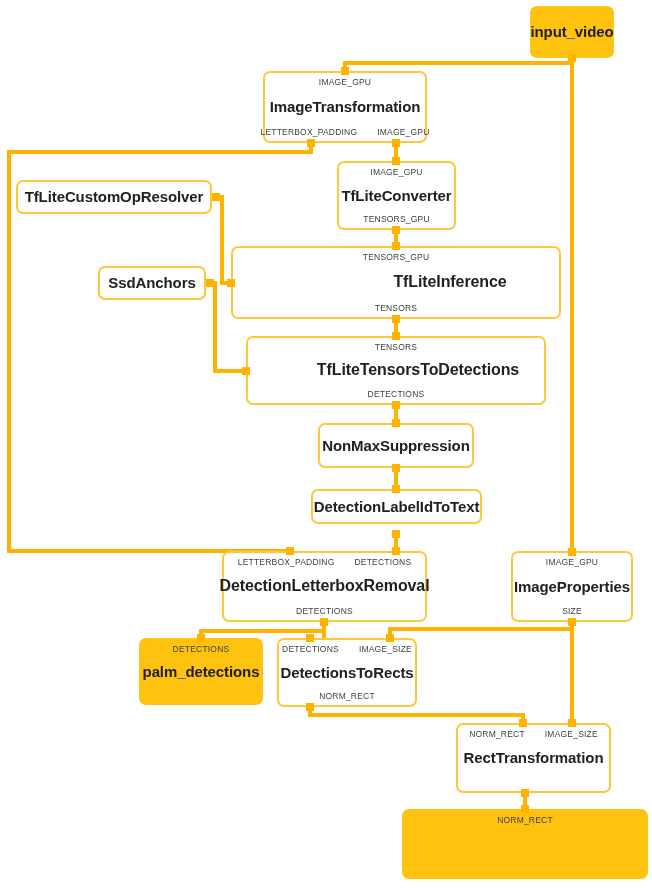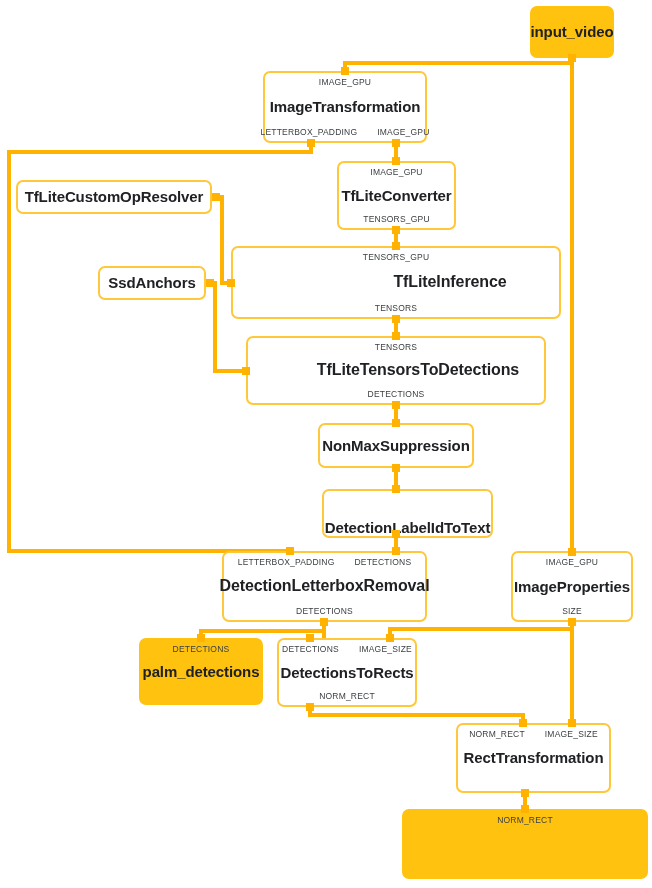--- a/index.html
+++ b/index.html
@@ -154,21 +154,21 @@
       </div>
       <div class="title" style="margin-left: 44px;">TfLiteTensorsToDetections</div>
       <div class="ports bottom">
         <span class="port-label" style="margin: 0px 10px;">DETECTIONS</span>
       </div>
     </div>
     <div class="side-label" style="left: 254px; top: 365.5px;">ANCHORS</div>
     <div class="node" style="left: 318px; top: 423px; width: 156px; height: 45px;">
       <div class="title">NonMaxSuppression</div>
     </div>
-    <div class="node" style="left: 322px; top: 489px; width: 171px; height: 49px; justify-content: flex-end;">
+    <div class="node" style="left: 311px; top: 489px; width: 171px; height: 35px;">
       <div class="title">DetectionLabelIdToText</div>
     </div>
     <div class="node big" style="left: 222px; top: 551px; width: 205px; height: 71px;">
       <div class="ports top">
         <span class="port-label" style="margin: 0px 10px;">LETTERBOX_PADDING</span>
         <span class="port-label" style="margin: 0px 10px;">DETECTIONS</span>
       </div>
       <div class="title">DetectionLetterboxRemoval</div>
       <div class="ports bottom">
         <span class="port-label" style="margin: 0px 10px;">DETECTIONS</span>

